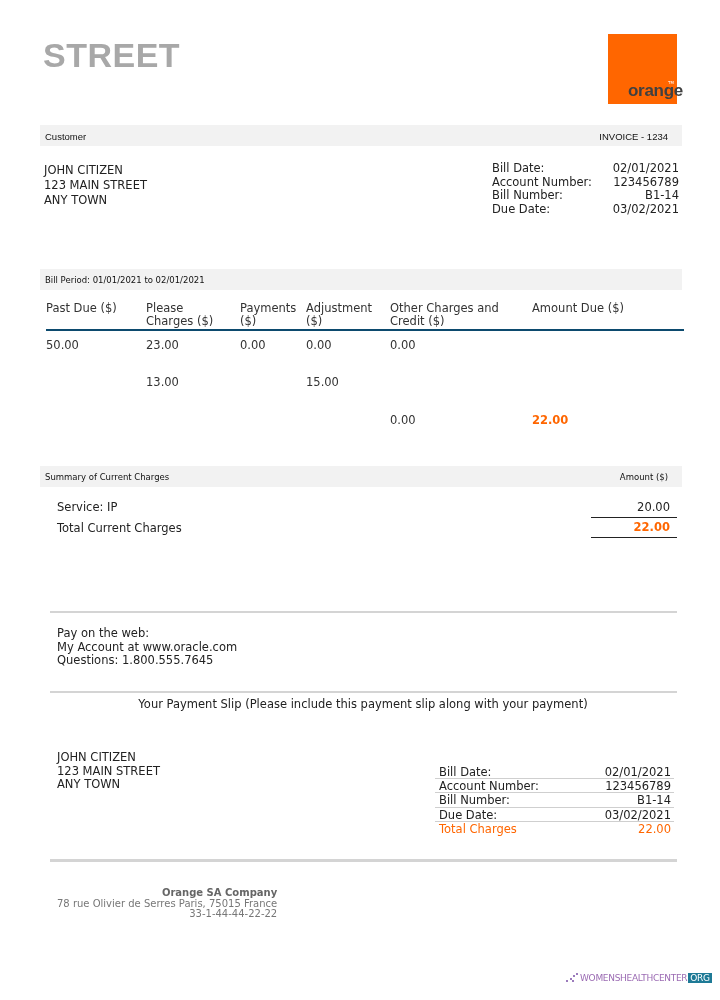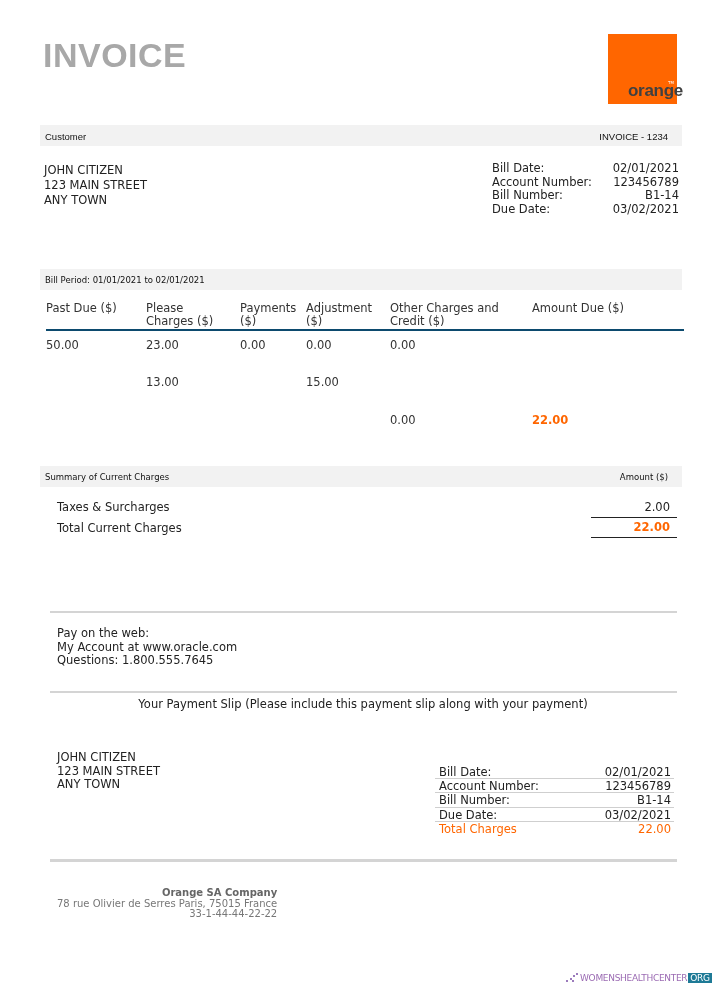--- a/index.html
+++ b/index.html
@@ -44,21 +44,21 @@
   .company b { color: #666; }
 
   .watermark { left: 566px; top: 973px; font-size: 9px; color: #9b6bb3; display: flex; align-items: center; letter-spacing: -0.3px; }
   .watermark .dots { width: 12px; height: 10px; position: relative; margin-right: 2px; }
   .watermark .dots i { position: absolute; width: 2px; height: 2px; border-radius: 1px; background: #7a4fa6; }
   .watermark .org { background: #1e7a96; color: #fff; padding: 0 2px; margin-left: 1px; font-size: 9px; }
 </style>
 </head>
 <body>
 
-<div class="abs title">INVOICE</div>
+<div class="abs title">STREET</div>
 <div class="abs logo">
   <span>orange</span>
   <sup>TM</sup>
 </div>
 
 <div class="abs bar arial" style="top:125px;">
   <span class="l">Customer</span>
   <span class="r">INVOICE - 1234</span>
 </div>
 
@@ -156,22 +156,22 @@
   </tbody>
 </table>
 
 <div class="abs bar" style="top:466px; font-size:8.5px;">
   <span class="l">Summary of Current Charges</span>
   <span class="r">Amount ($)</span>
 </div>
 
 <div class="abs summary" style="top:496px;">
   <div class="row">
-    <span>Taxes &amp; Surcharges</span>
-    <span class="amt">2.00</span>
+    <span>Service: IP</span>
+    <span class="amt">20.00</span>
   </div>
   <div class="row total">
     <span>Total Current Charges</span>
     <span class="amt orange" style="height:21px; line-height:18px;">22.00</span>
   </div>
 </div>
 
 <div class="abs hr" style="top:611px;"></div>
 
 <div class="abs pay">

